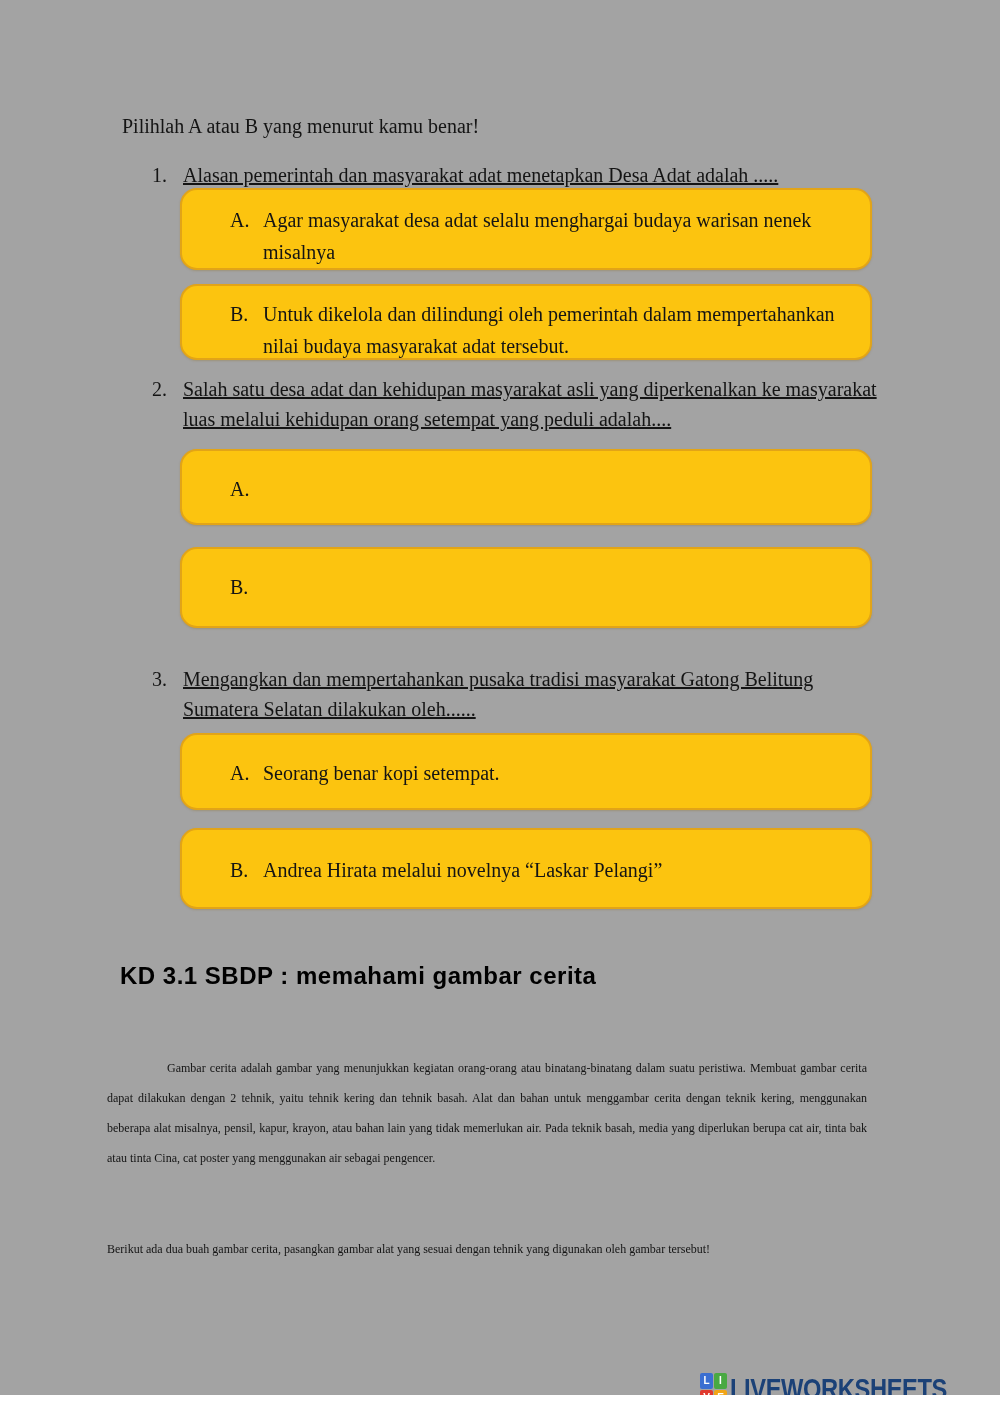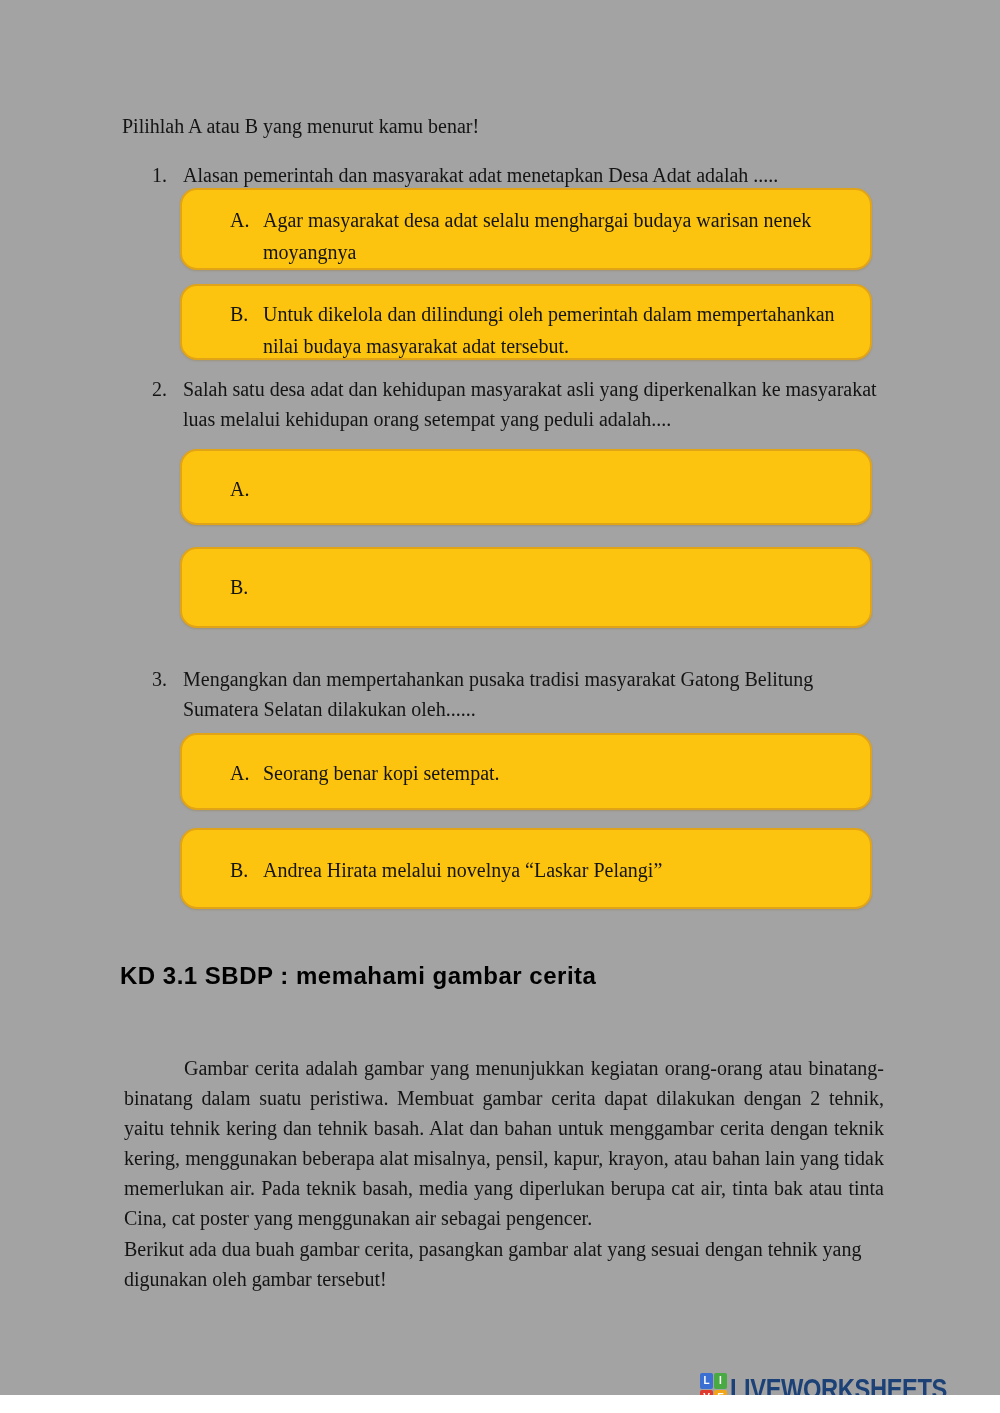--- a/index.html
+++ b/index.html
@@ -20,21 +20,21 @@
   }
   .question {
     position: absolute;
     left: 152px;
     width: 740px;
     display: flex;
     font-size: 20px;
     line-height: 30px;
   }
   .qnum { width: 31px; flex: 0 0 31px; }
-  .qtext { flex: 1; }
+  .qtext { flex: 1; text-decoration: underline; }
   #q1 { top: 160px; }
   #q2 { top: 374px; }
   #q3 { top: 664px; }
 
   .option-box {
     position: absolute;
     left: 180px;
     width: 692px;
     border: 2px solid #e2a417;
     border-radius: 17px;
@@ -58,23 +58,23 @@
     position: absolute;
     left: 120px; top: 962px;
     font-family: Liberation Sans, sans-serif;
     font-weight: bold;
     font-size: 24px;
     letter-spacing: 0.5px;
     color: #000000;
   }
   .para {
     position: absolute;
-    left: 124px;
+    left: 107px;
     width: 760px;
-    font-size: 20px;
+    font-size: 12px;
     line-height: 30px;
     text-align: justify;
   }
   #para1 { top: 1053px; text-indent: 60px; }
   #para2 { top: 1234px; text-align: left; }
 
   .logo {
     position: absolute;
     left: 700px; top: 1372px;
     display: flex;
@@ -114,21 +114,21 @@
 <div class="sheet">
 
   <div class="intro">Pilihlah A atau B yang menurut kamu benar!</div>
 
   <div class="question" id="q1">
     <span class="qnum">1.</span>
     <span class="qtext">Alasan pemerintah dan masyarakat adat menetapkan Desa Adat adalah .....</span>
   </div>
   <div class="option-box" id="box1a" style="background: rgb(252, 196, 15); border-color: rgb(226, 164, 23);">
     <span class="letter">A.</span>
-    <span class="otext">Agar masyarakat desa adat selalu menghargai budaya warisan nenek moyangnya</span>
+    <span class="otext">Agar masyarakat desa adat selalu menghargai budaya warisan nenek misalnya</span>
   </div>
   <div class="option-box" id="box1b" style="background: rgb(252, 196, 15); border-color: rgb(226, 164, 23);">
     <span class="letter">B.</span>
     <span class="otext">Untuk dikelola dan dilindungi oleh pemerintah dalam mempertahankan nilai budaya masyarakat adat tersebut.</span>
   </div>
 
   <div class="question" id="q2">
     <span class="qnum">2.</span>
     <span class="qtext">Salah satu desa adat dan kehidupan masyarakat asli yang diperkenalkan ke masyarakat luas melalui kehidupan orang setempat yang peduli adalah....</span>
   </div>

